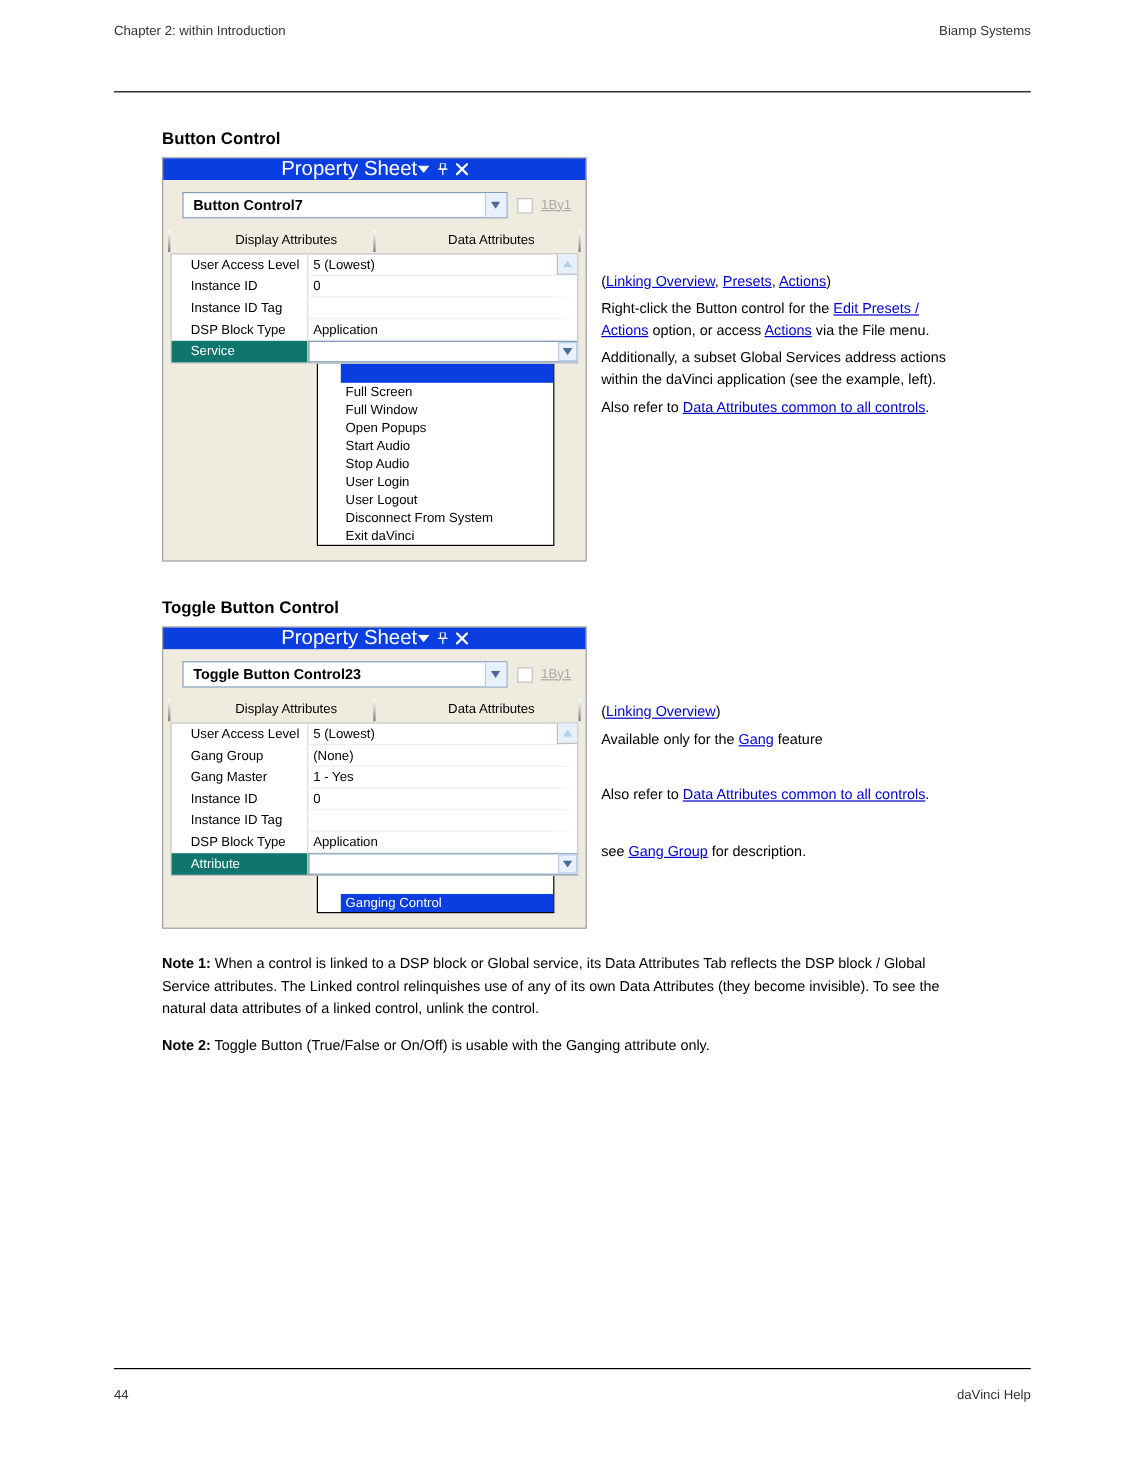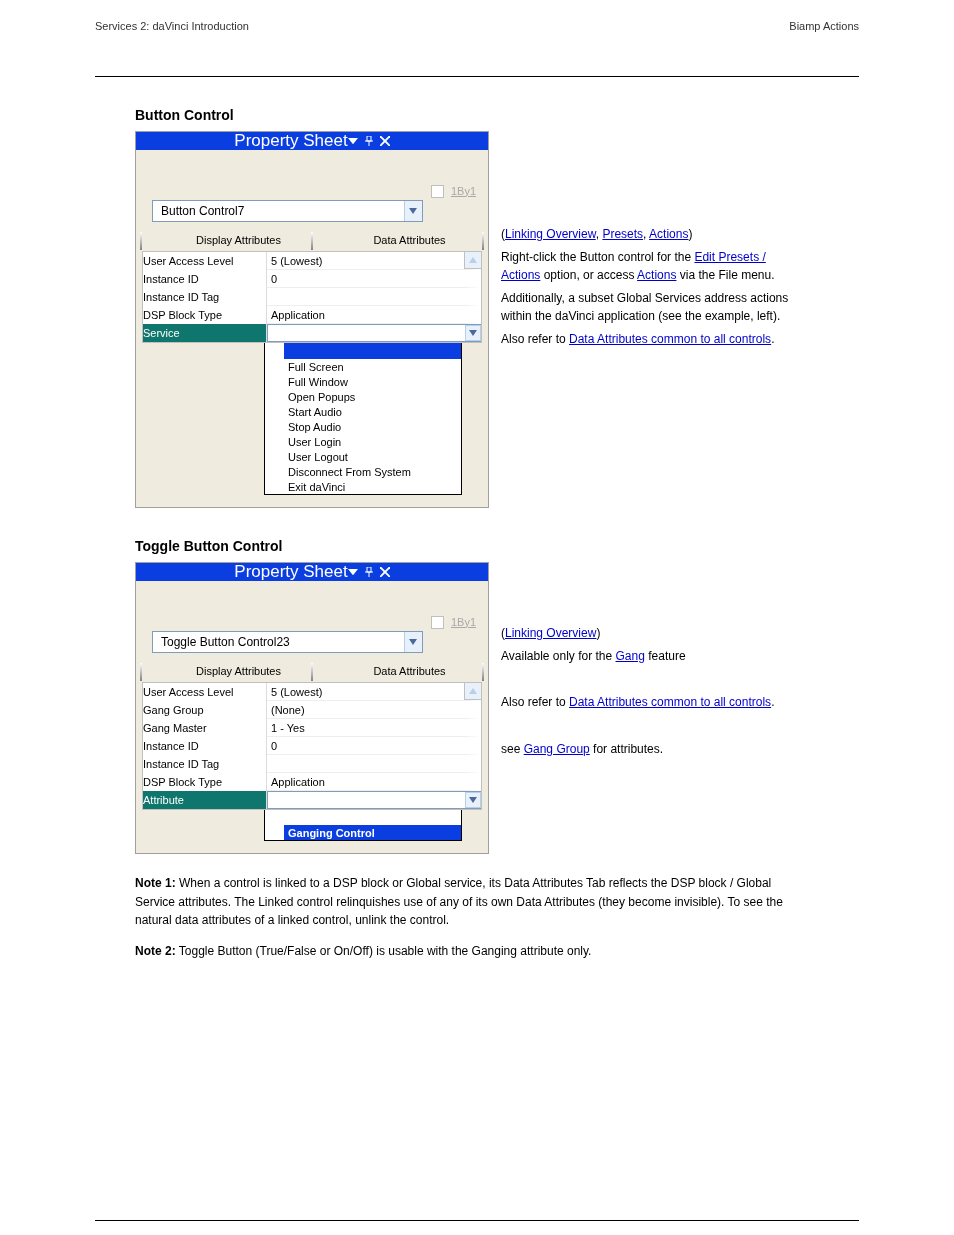--- a/index.html
+++ b/index.html
@@ -79,23 +79,22 @@
   }
   .ps-combo {
     flex: 1;
     display: flex;
     align-items: center;
     border: 1px solid #7f9db9;
     background: #fff;
     height: 22px;
     padding: 0 0 0 8px;
     font-size: 12px;
-    font-weight: normal;
+    font-weight: bold;
     justify-content: space-between;
-    margin-top: 40px;
   }
   .combo-btn {
     width: 18px; height: 20px;
     background: #e8f0fb;
     border-left: 1px solid #b8cfe9;
     display: flex; align-items: center; justify-content: center;
   }
   .combo-btn svg { width: 8px; height: 6px; }
   .ps-check {
     display: flex; align-items: flex-start; gap: 7px;
@@ -137,22 +136,22 @@
     display:flex; align-items:center; justify-content:center;
   }
   .prop-scroll-up svg { width: 8px; height: 6px; display:block; }
   .prop-row {
     display: flex;
     font-size: 11px;
     height: 18px;
     align-items: center;
   }
   .prop-label {
-    width: 124px;
-    padding-left: 0;
+    width: 114px;
+    padding-left: 16px;
     border-right: 1px solid #dcdcdc;
     height: 100%;
     display: flex; align-items: center;
   }
   .prop-value {
     flex: 1;
     padding-left: 4px;
     border-bottom: 1px solid #eee;
     height: 100%;
     display: flex; align-items: center;
@@ -190,21 +189,21 @@
   .dropdown-blank {
     height: 16px;
     background: #0a3ee0;
   }
   .dropdown-item {
     padding: 1px 4px;
     height: 15px;
     display: flex; align-items: center;
   }
   .dropdown-item.sel {
-    background: #0a3ee0; color: #fff; font-weight: bold;
+    background: #0a3ee0; color: #fff;
   }
 
   .panel-pad-bottom { height: 4px; }
 
   .small-desc p { margin: 0 0 4px 0; }
 
   .underline-dot { text-decoration: underline; }
 
   .notes-block {
     margin: 20px 0 0 40px;
@@ -212,22 +211,22 @@
     line-height: 1.55;
     max-width: 650px;
   }
   .note-label { font-weight: bold; }
 </style>
 </head>
 <body>
 
 <div class="page">
   <div class="top-header">
-    <span>Services 2: daVinci Introduction</span>
-    <span>Biamp Actions</span>
+    <span>Chapter 2: within Introduction</span>
+    <span>Biamp Systems</span>
   </div>
   <div class="top-rule"></div>
 
   <div class="section-title">Button Control</div>
 
   <div class="content-row">
 
     <div class="ps-panel">
       <div class="ps-title">
         <span>Property Sheet</span>
@@ -442,21 +441,21 @@
       <p style="margin-top:62px;">
         <span>(</span><span class="link">Linking Overview</span><span>)</span>
       </p>
       <p>
         <span>Available only for the </span><span class="link">Gang</span><span> feature</span>
       </p>
       <p style="margin-top:28px;">
         <span>Also refer to </span><span class="link">Data Attributes common to all controls</span><span>.</span>
       </p>
       <p style="margin-top:28px;">
-        <span>see </span><span class="link">Gang Group</span><span> for attributes.</span>
+        <span>see </span><span class="link">Gang Group</span><span> for description.</span>
       </p>
     </div>
   </div>
 
   <div class="notes-block">
     <p>
       <span class="note-label">Note 1:</span><span> When a control is linked to a DSP block or Global service, its Data Attributes Tab reflects the DSP block / Global Service attributes. The Linked control relinquishes use of any of its own Data Attributes (they become invisible). To see the natural data attributes of a linked control, unlink the control.</span>
     </p>
     <p>
       <span class="note-label">Note 2:</span><span> Toggle Button (True/False or On/Off) is usable with the Ganging attribute only.</span>

